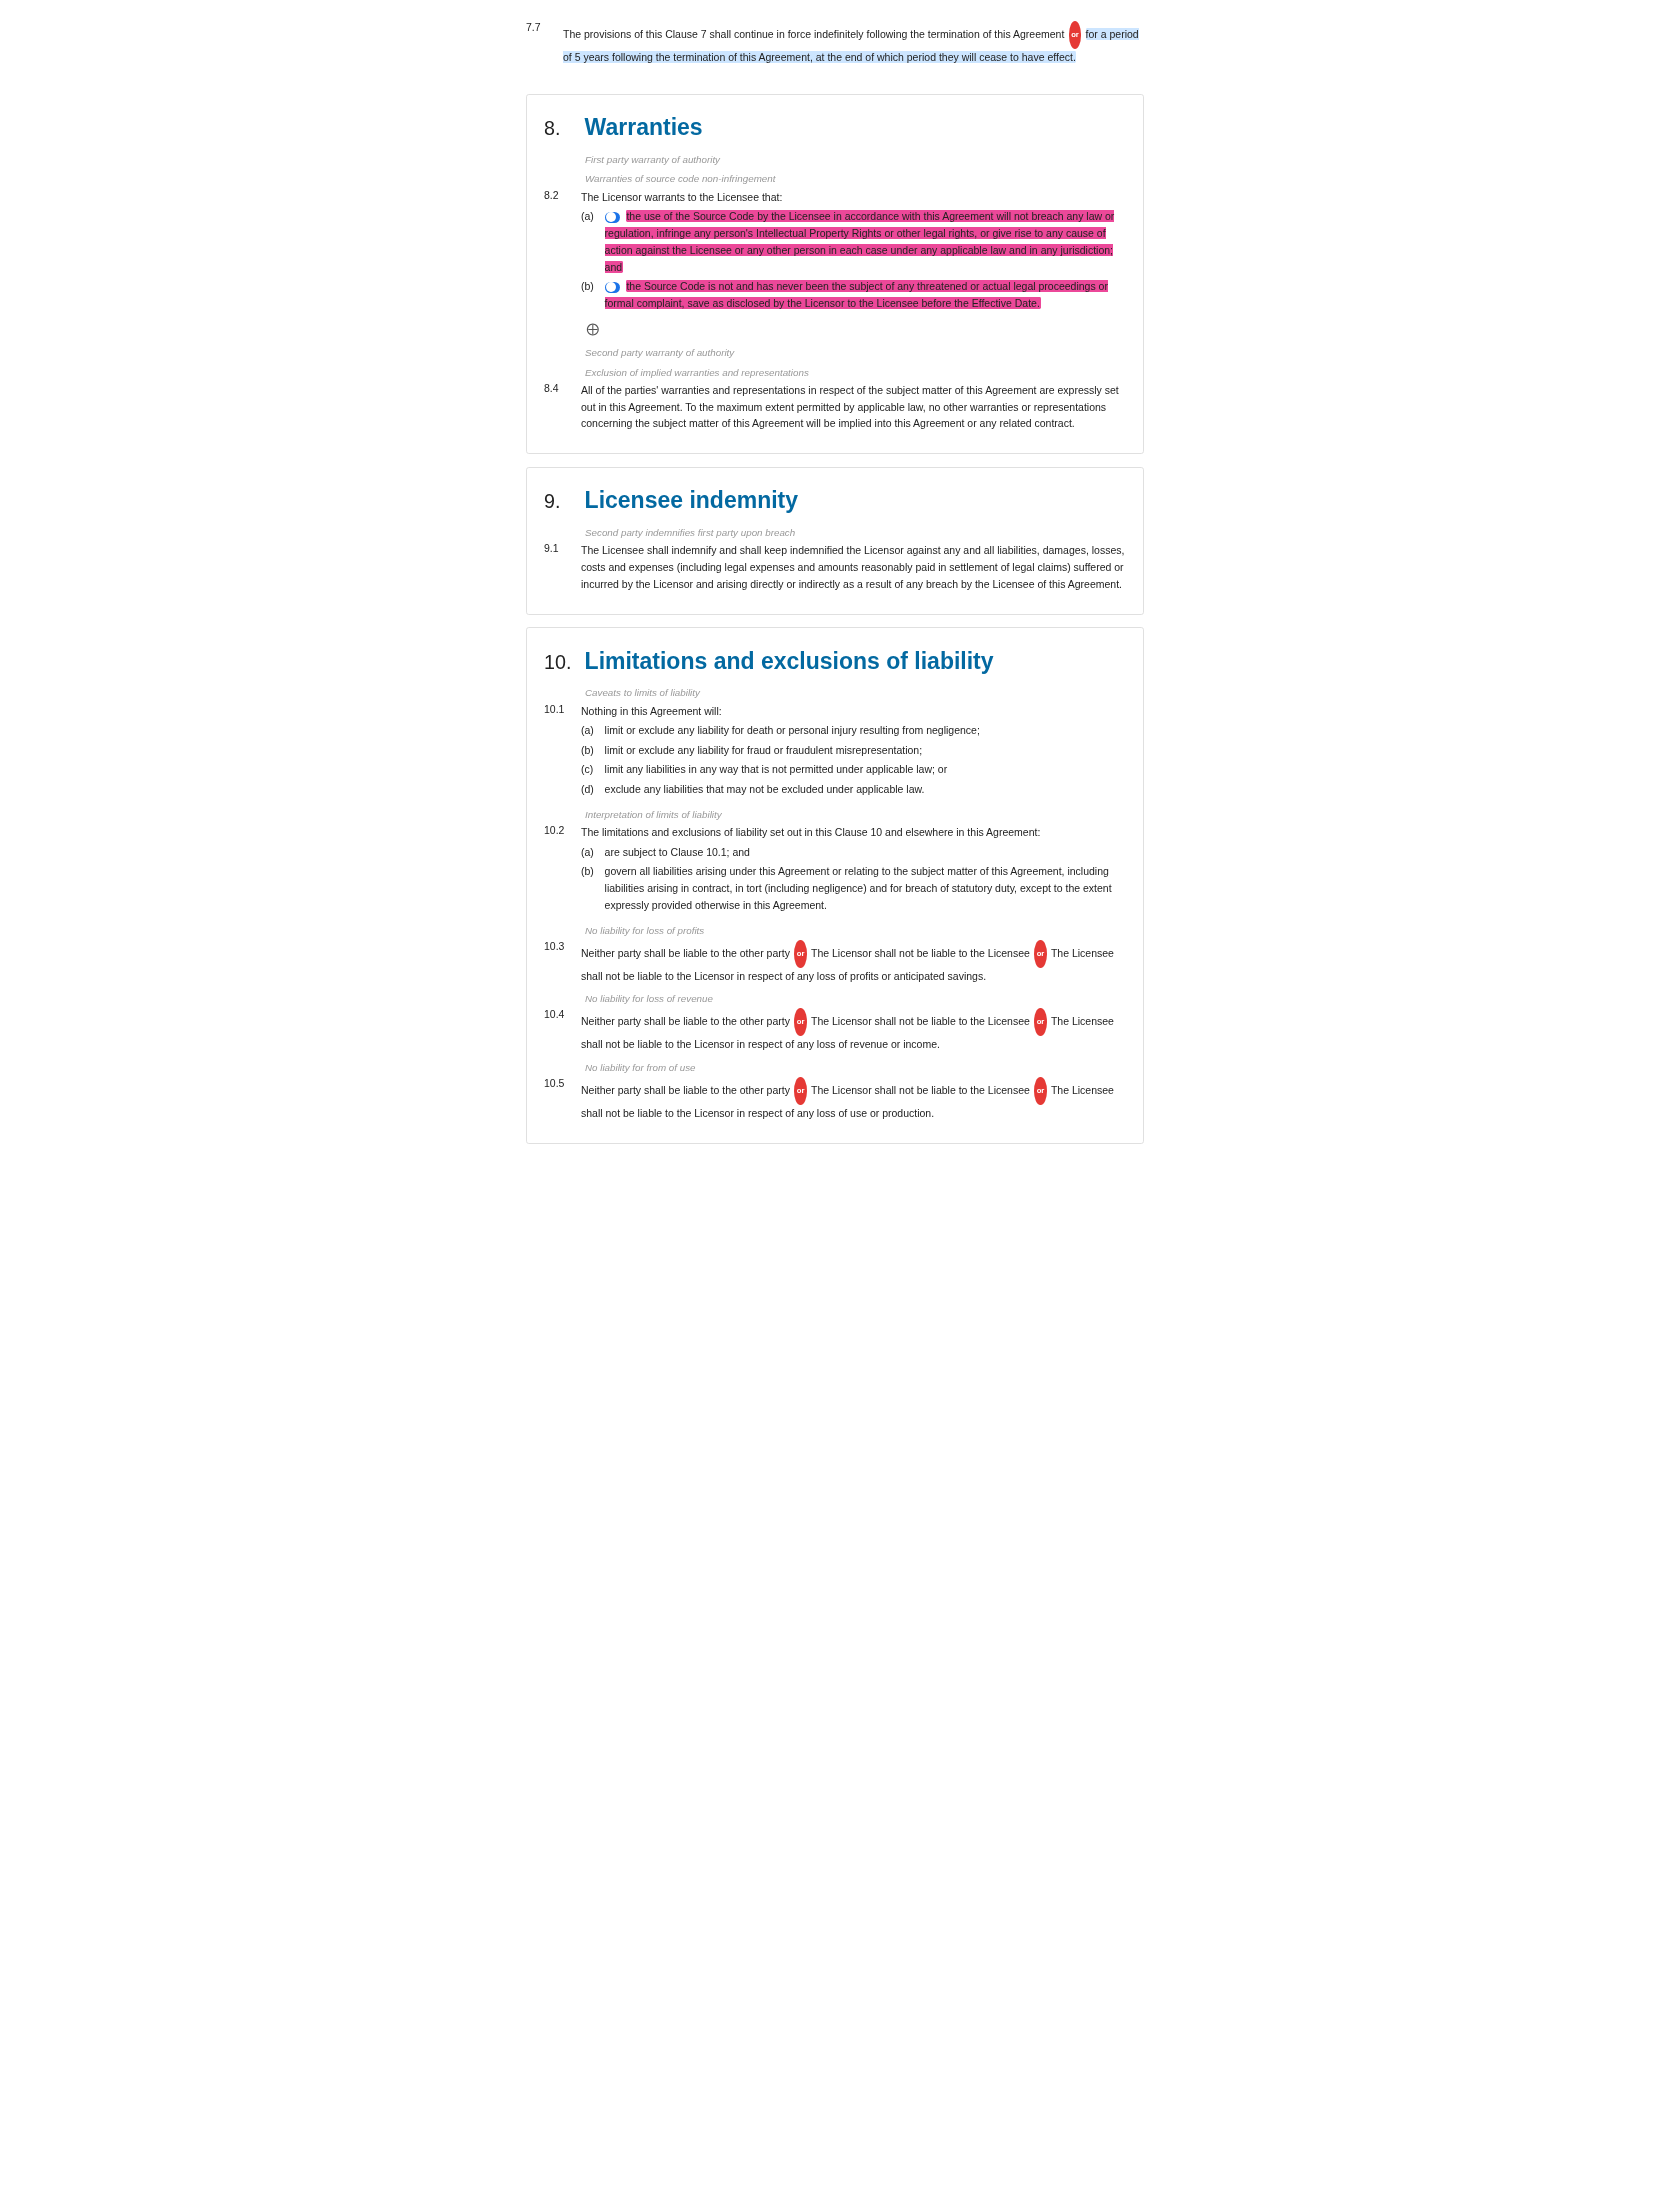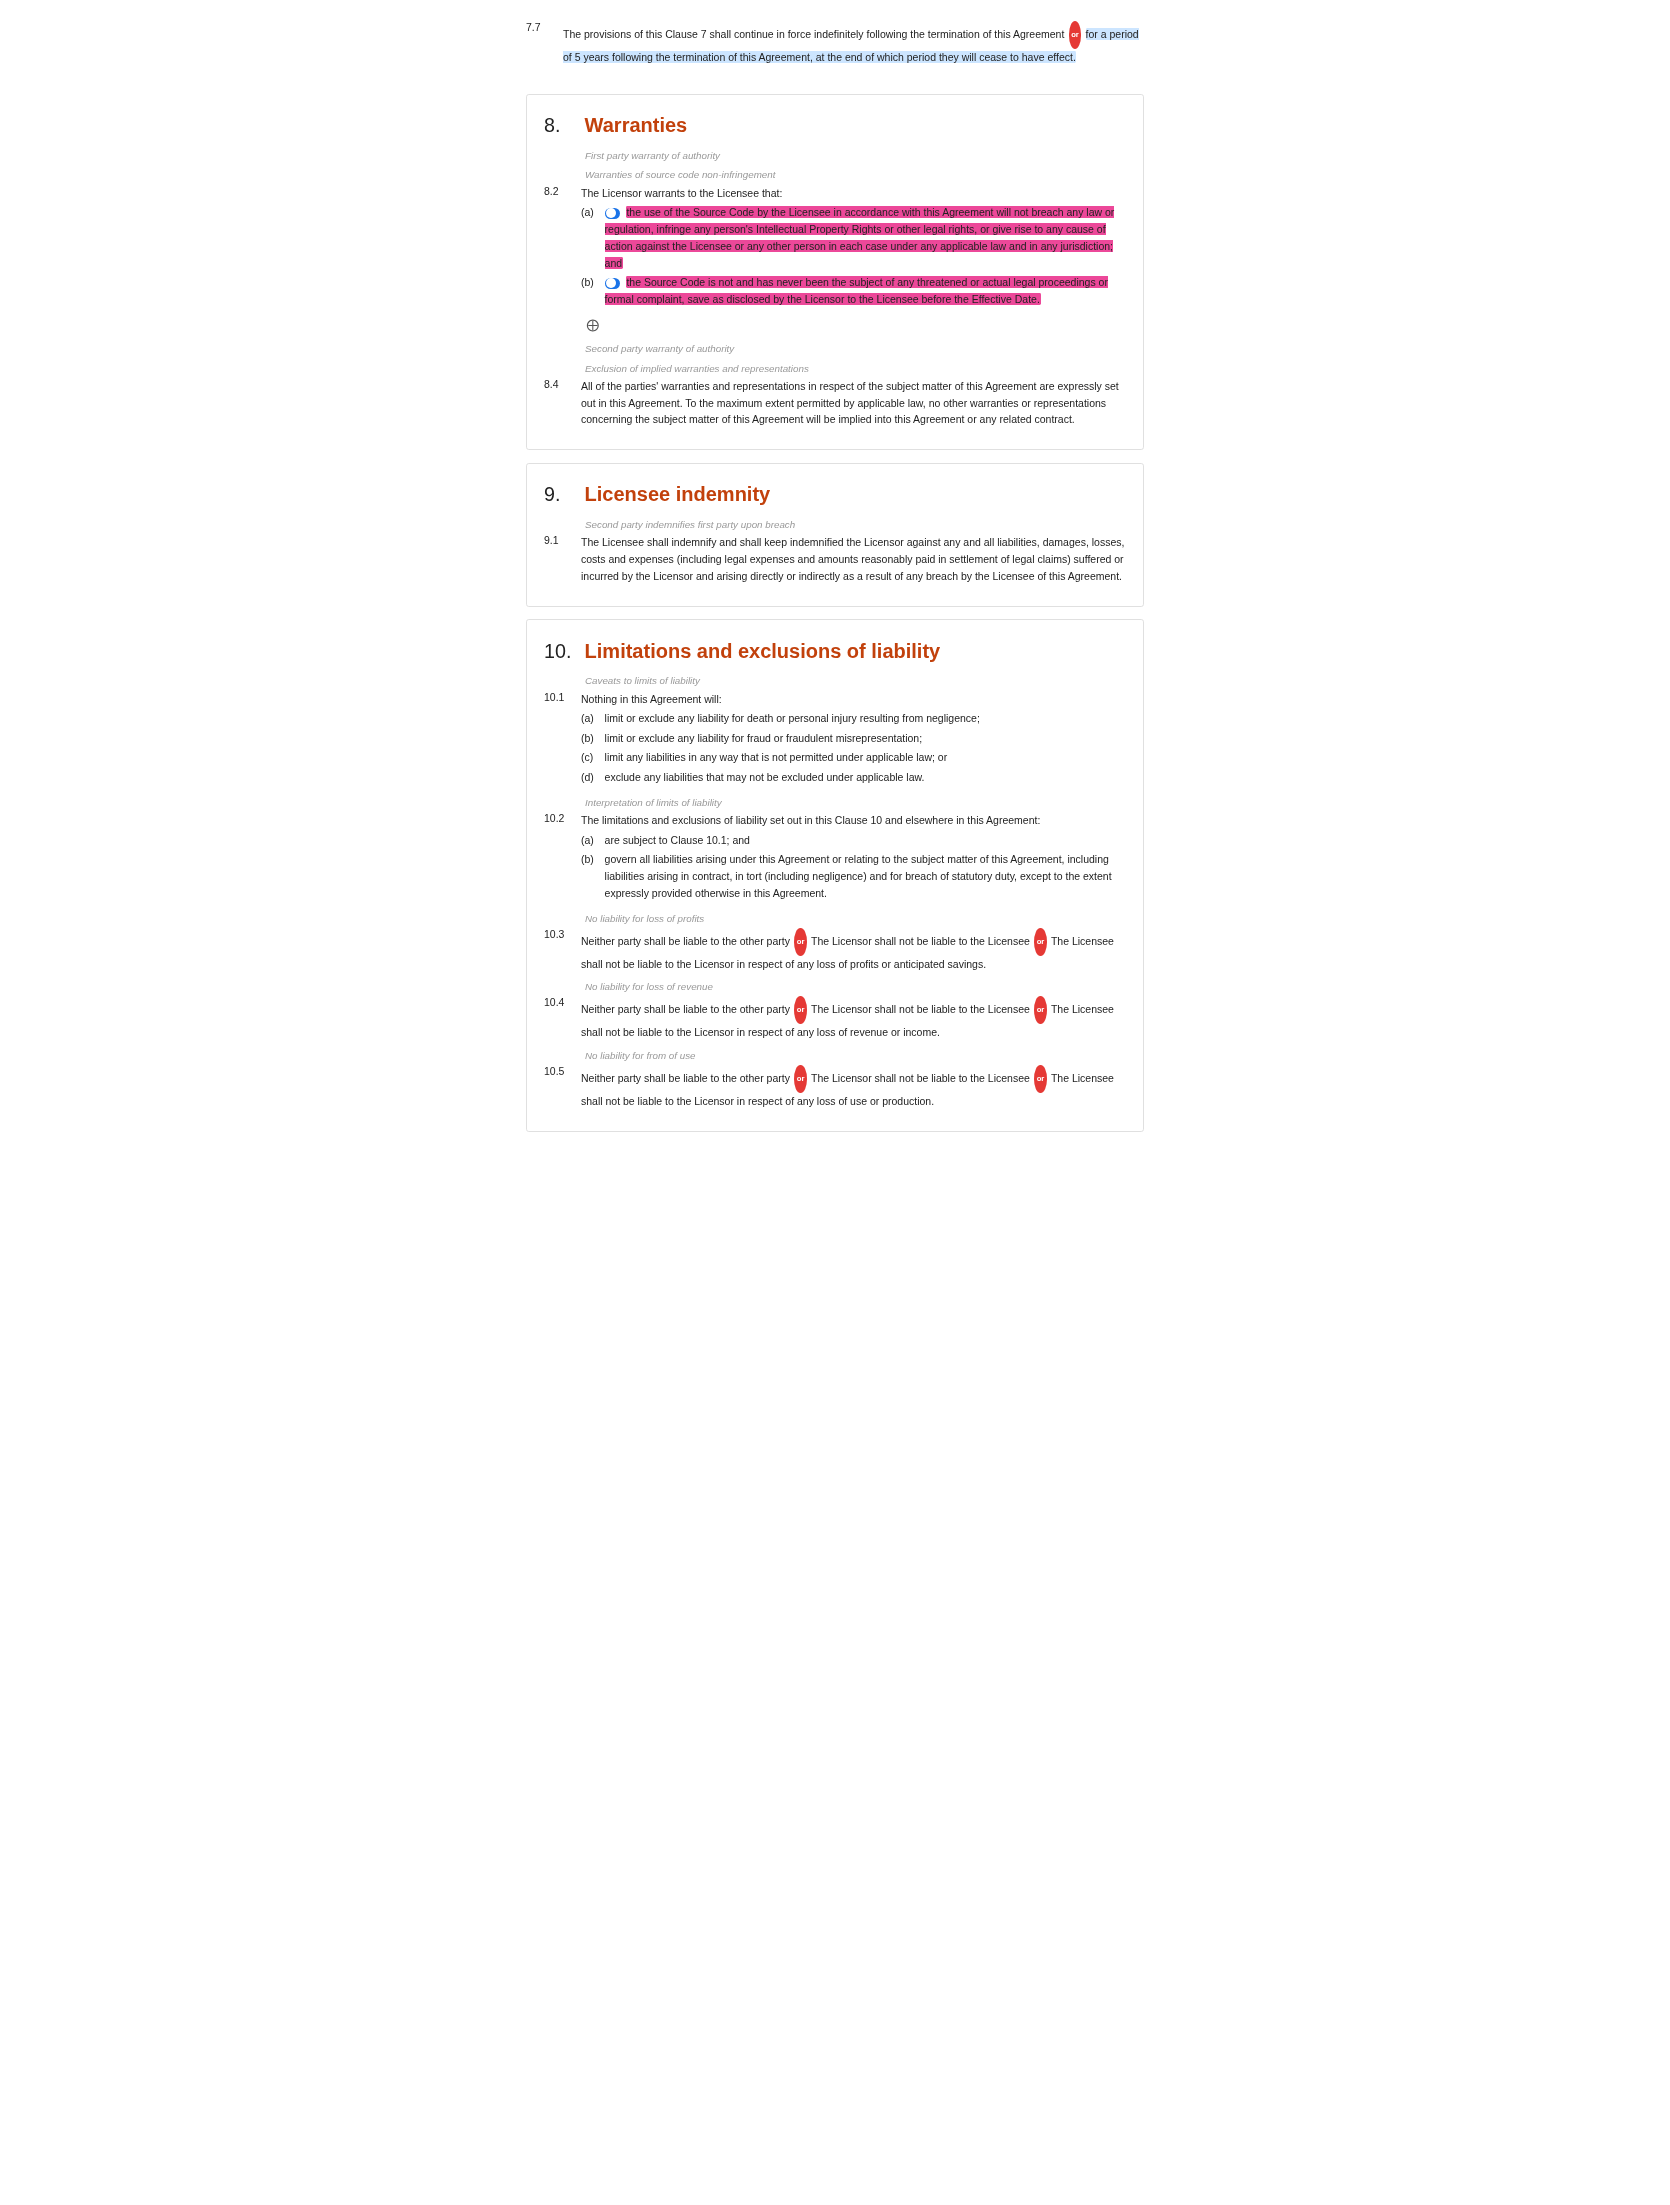--- a/index.html
+++ b/index.html
@@ -19,23 +19,23 @@
       margin-bottom: 12.6px;
       margin-top: 5.6px;
     }
     .section-number {
       font-size: 19.7px;
       font-weight: normal;
       color: #222;
       min-width: 28px;
     }
     .section-title {
-      font-size: 20px;
+      font-size: 23px;
       font-weight: bold;
-      color: #c2410c;
+      color: #0369a1;
       text-align: right;
     }
     .clause-row {
       display: flex;
       gap: 3px;
       margin-bottom: 7px;
     }
     .clause-num {
       min-width: 34px;
       font-weight: normal;

